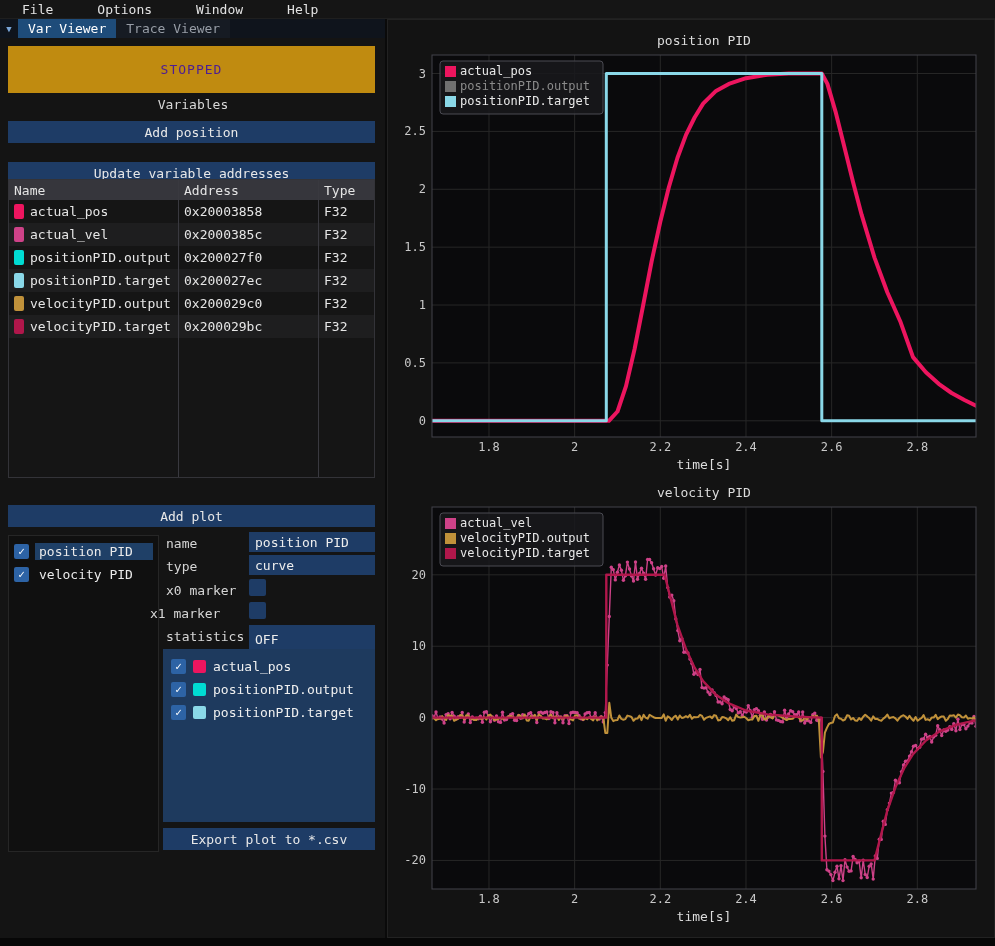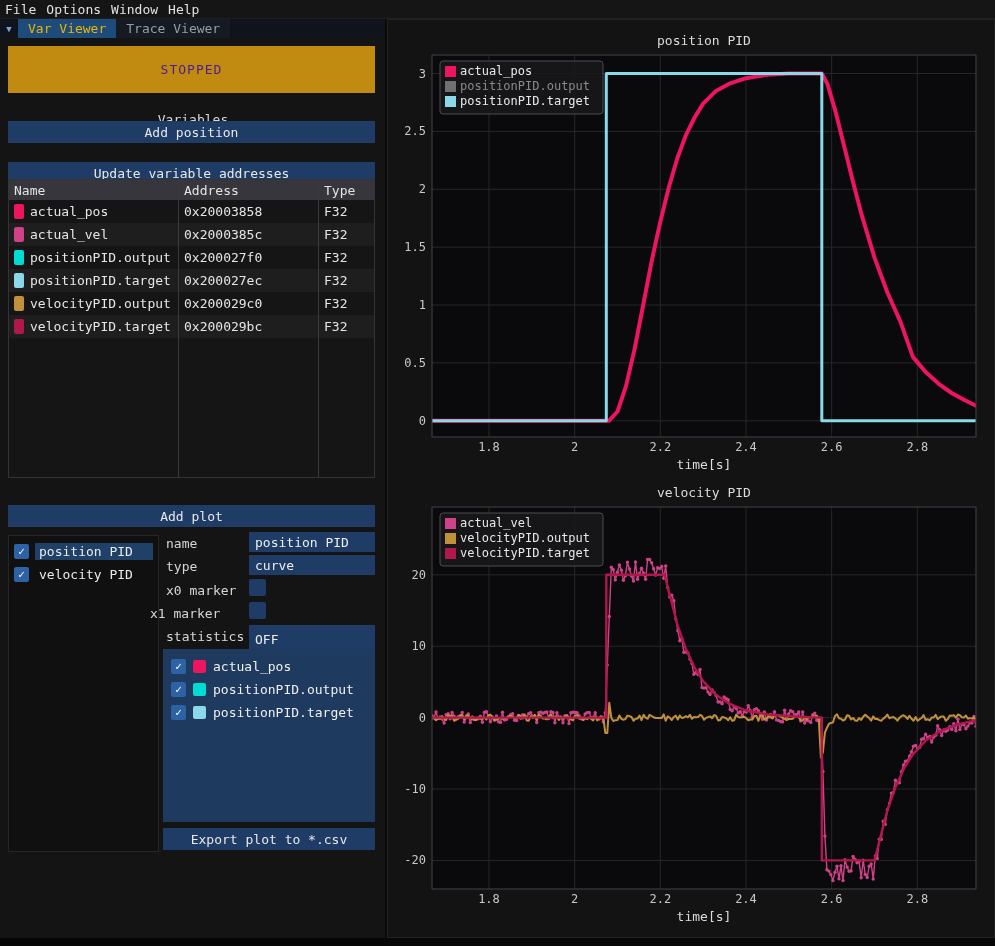--- a/index.html
+++ b/index.html
@@ -1,27 +1,27 @@
 <!DOCTYPE html>
 <html><head>
 <meta charset="utf-8">
 <style>
   *{margin:0;padding:0;box-sizing:border-box;font-family:"DejaVu Sans Mono",monospace;}
   html,body{width:995px;height:946px;}
   body{position:relative;background:#141414;color:#e6e6e6;font-size:13px;overflow:hidden;}
   .abs{position:absolute;}
 
   #menubar{position:absolute;left:0;top:0;width:995px;height:19px;background:#151515;display:flex;align-items:center;border-bottom:1px solid #1f1f1f;}
-  .menu-item{padding:1px 5px;cursor:default;color:#e2e2e2;}
+  .menu-item{padding:1px 22px;cursor:default;color:#e2e2e2;}
 
   #tabbar{position:absolute;left:0;top:19px;width:386px;height:19px;background:#0f141c;display:flex;align-items:stretch;}
   .tab-arrow{width:18px;display:flex;align-items:center;justify-content:center;color:#7aa6d8;font-size:9px;}
   #tabs{display:flex;}
   .tab{padding:1px 10px;display:flex;align-items:center;font-size:13px;}
-  .tab.active{background:#1e4c7a;color:#eab308;}
+  .tab.active{background:#1e4c7a;color:#ffffff;}
   .tab.inactive{background:#161b23;color:#979da6;}
 
   #leftpanel{position:absolute;left:0;top:0;width:386px;height:946px;}
   #rightbg{position:absolute;left:387px;top:19px;width:608px;height:919px;background:#131313;border:1px solid #222;}
   #divider{position:absolute;left:385px;top:19px;width:2px;height:919px;background:#0a0a0a;}
   #bottombar{position:absolute;left:0;top:938px;width:995px;height:8px;background:#070707;}
 
   .btn{background:#1e3c66;color:#e8e8e8;display:flex;align-items:center;justify-content:center;font-size:13px;border:none;cursor:pointer;}
   #stopbtn{left:8px;top:46px;width:367px;height:47px;display:flex;align-items:center;justify-content:center;letter-spacing:1px;border:none;cursor:pointer;font-size:13px;}
   .sechdr{left:0;width:386px;text-align:center;color:#d8d8d8;}
@@ -69,21 +69,21 @@
   <div class="tab-arrow">▼</div>
   <div id="tabs">
       <div class="tab active">Var Viewer</div>
       <div class="tab inactive">Trace Viewer</div>
     </div>
 </div>
 
 <div id="leftpanel">
   <button id="stopbtn" class="abs" style="background: rgb(192, 139, 16); color: #4c1d95;">STOPPED</button>
 
-  <div class="abs sechdr" style="top:112px">Variables</div>
+  <div class="abs sechdr" style="top:97px">Variables</div>
   <button class="abs btn" style="left:8px;top:121px;width:367px;height:22px">Add position</button>
   <button class="abs btn" style="left:8px;top:162px;width:367px;height:22px">Update variable addresses</button>
 
   <div id="vartable" class="abs">
       <div class="cell th">Name</div>
       <div class="cell th">Address</div>
       <div class="cell th">Type</div>
       <div class="cell">
         <span class="swatch" style="background: rgb(237, 21, 95);"></span>
         <span>actual_pos</span>

